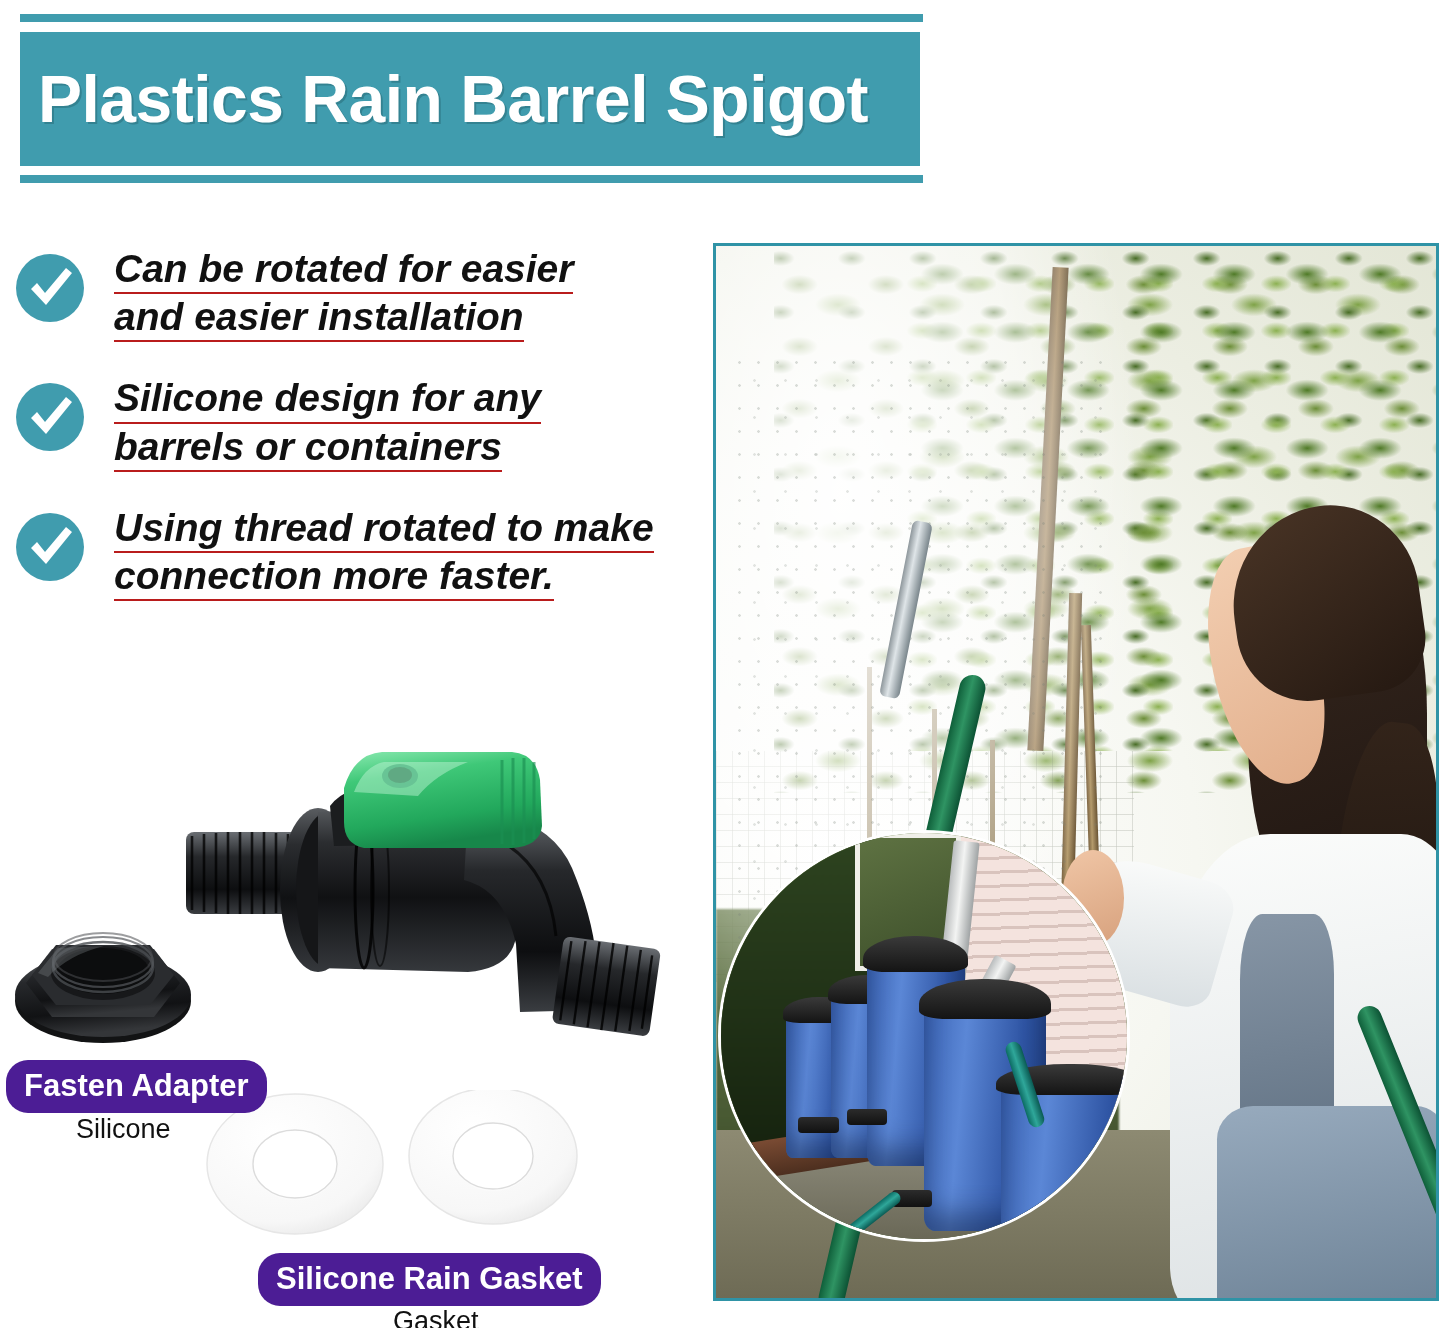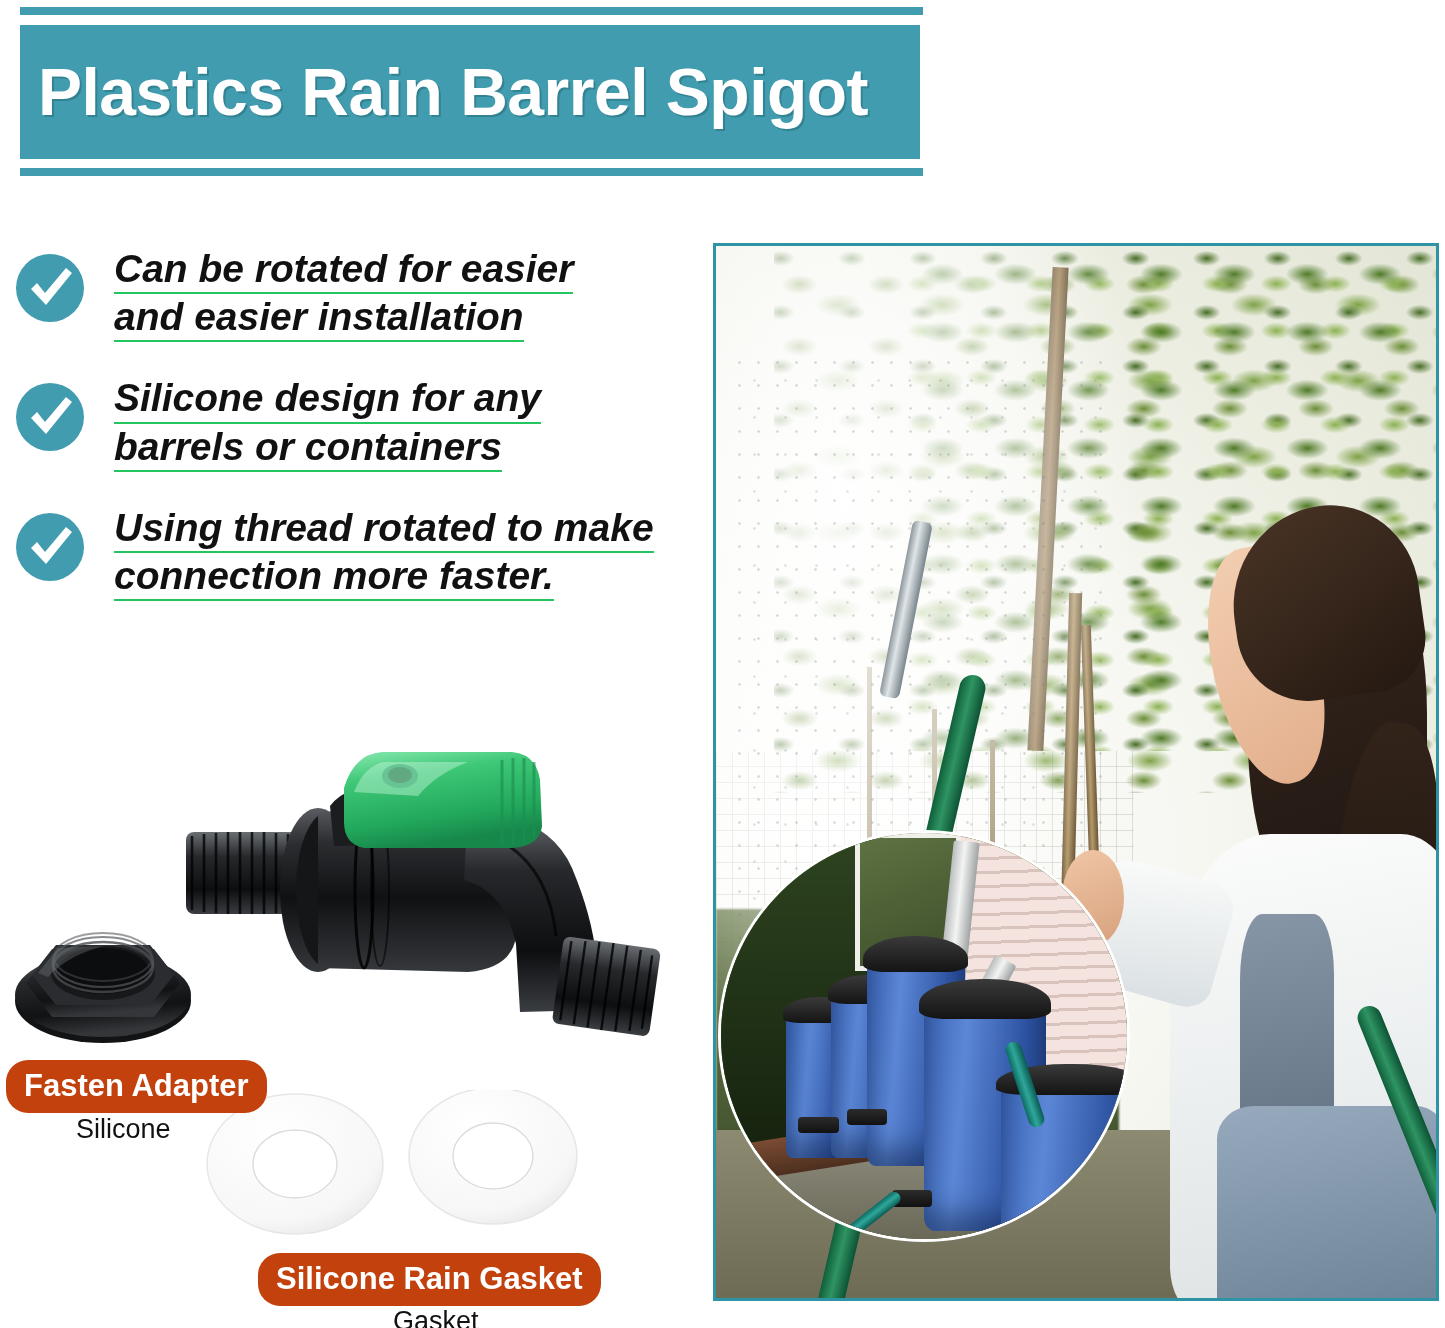--- a/index.html
+++ b/index.html
@@ -11,21 +11,21 @@
     width: 1445px;
     height: 1328px;
     position: relative;
     overflow: hidden;
     font-family: "Liberation Sans", sans-serif;
   }
 
   
   #title-banner {
     position: absolute;
-    left: 0; top: 4px;
+    left: 0; top: 11px;
     width: 945px;
     height: 180px;
     text-align: right;
   }
   .rule-line {
     position: absolute;
     left: 20px;
     width: 903px;
     height: 8px;
     background: #409cae;
@@ -78,21 +78,21 @@
     font-family: "Liberation Sans", sans-serif;
     font-style: italic;
     font-weight: bold;
     font-size: 39px;
     line-height: 1.16;
     color: #111111;
     max-width: 580px;
   }
   .feature-text .tline {
     display: inline-block;
-    border-bottom: 2px solid #22c55e;
+    border-bottom: 2px solid #b91c1c;
     padding-bottom: 1px;
     white-space: nowrap;
   }
 
   
   #product-area {
     position: absolute;
     left: 0;
     top: 720px;
     width: 700px;
@@ -122,21 +122,21 @@
     position: absolute;
     left: 205px;
     top: 370px;
     width: 400px;
     height: 145px;
   }
 
   
   .pill {
     position: absolute;
-    background: #c2410c;
+    background: #4c1d95;
     color: #ffffff;
     border-radius: 22px;
     font-family: "Liberation Sans", sans-serif;
     font-weight: bold;
     font-size: 31px;
     line-height: 1;
     padding: 10px 18px 12px 18px;
     white-space: nowrap;
   }
   .sub-caption {

